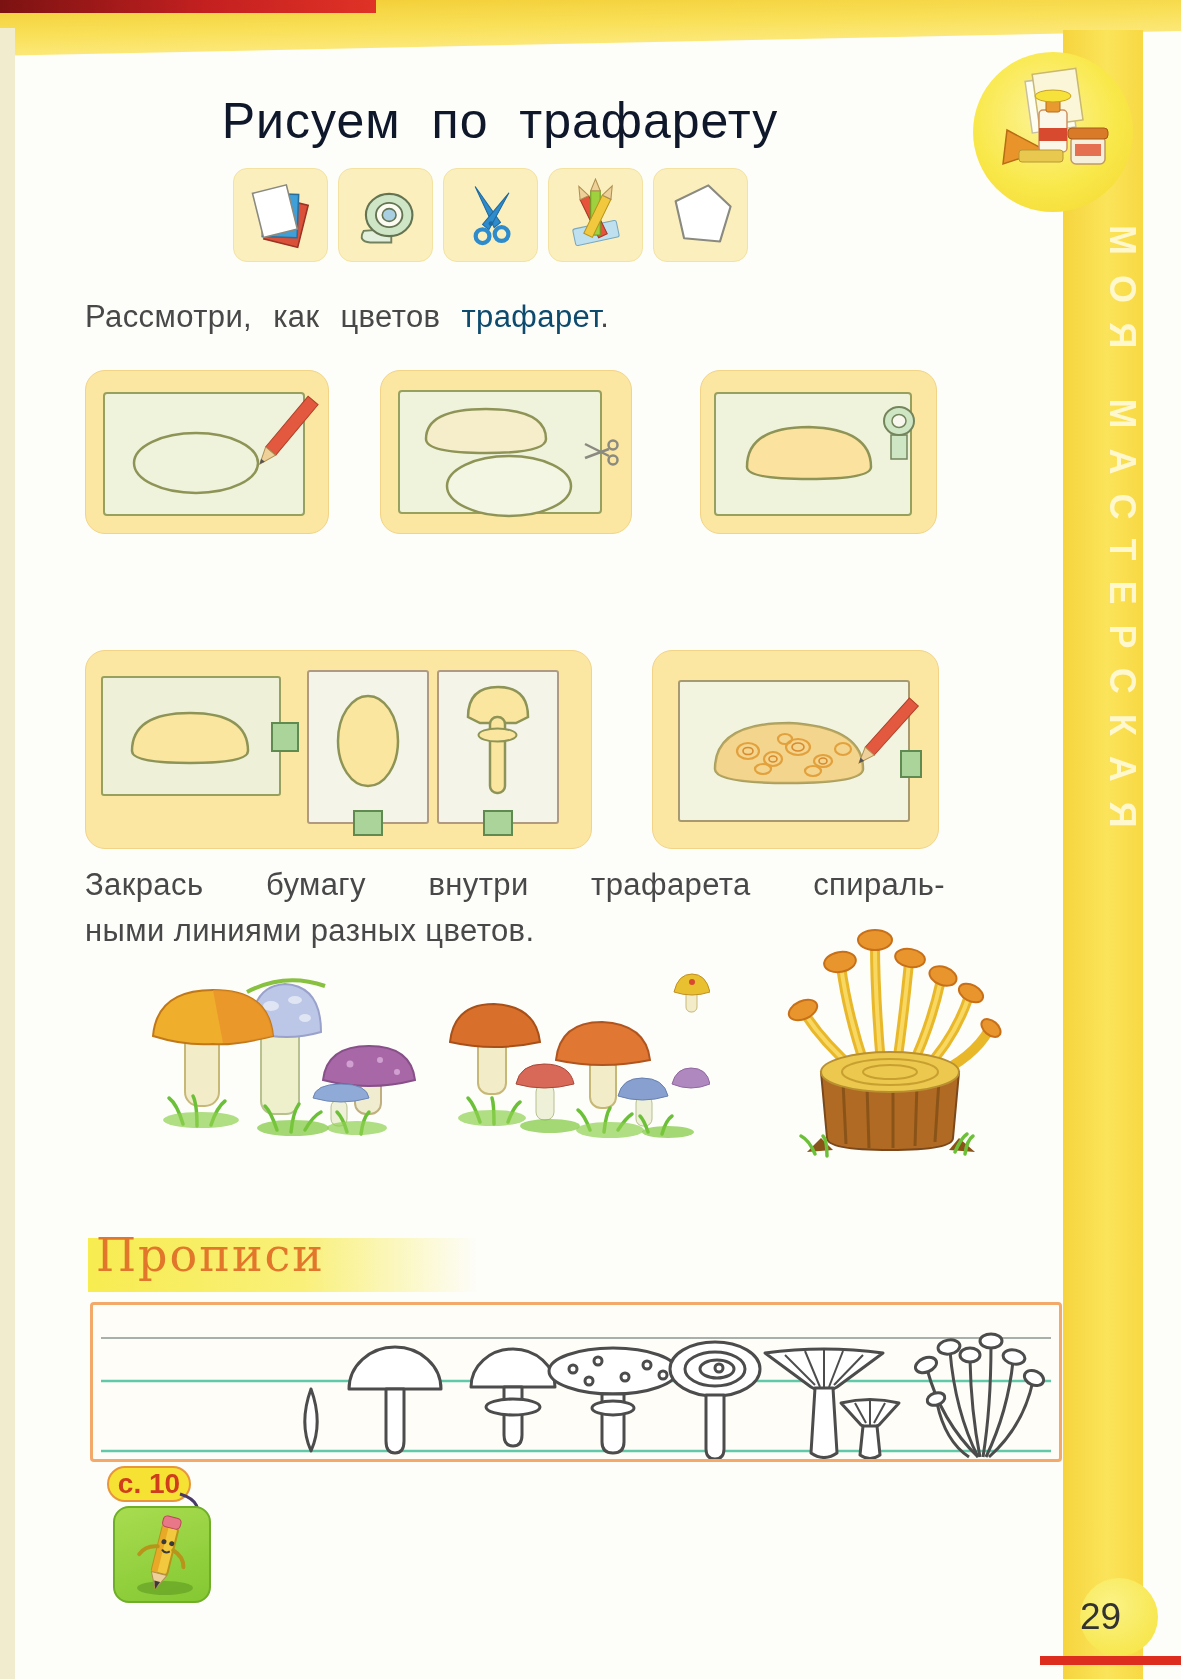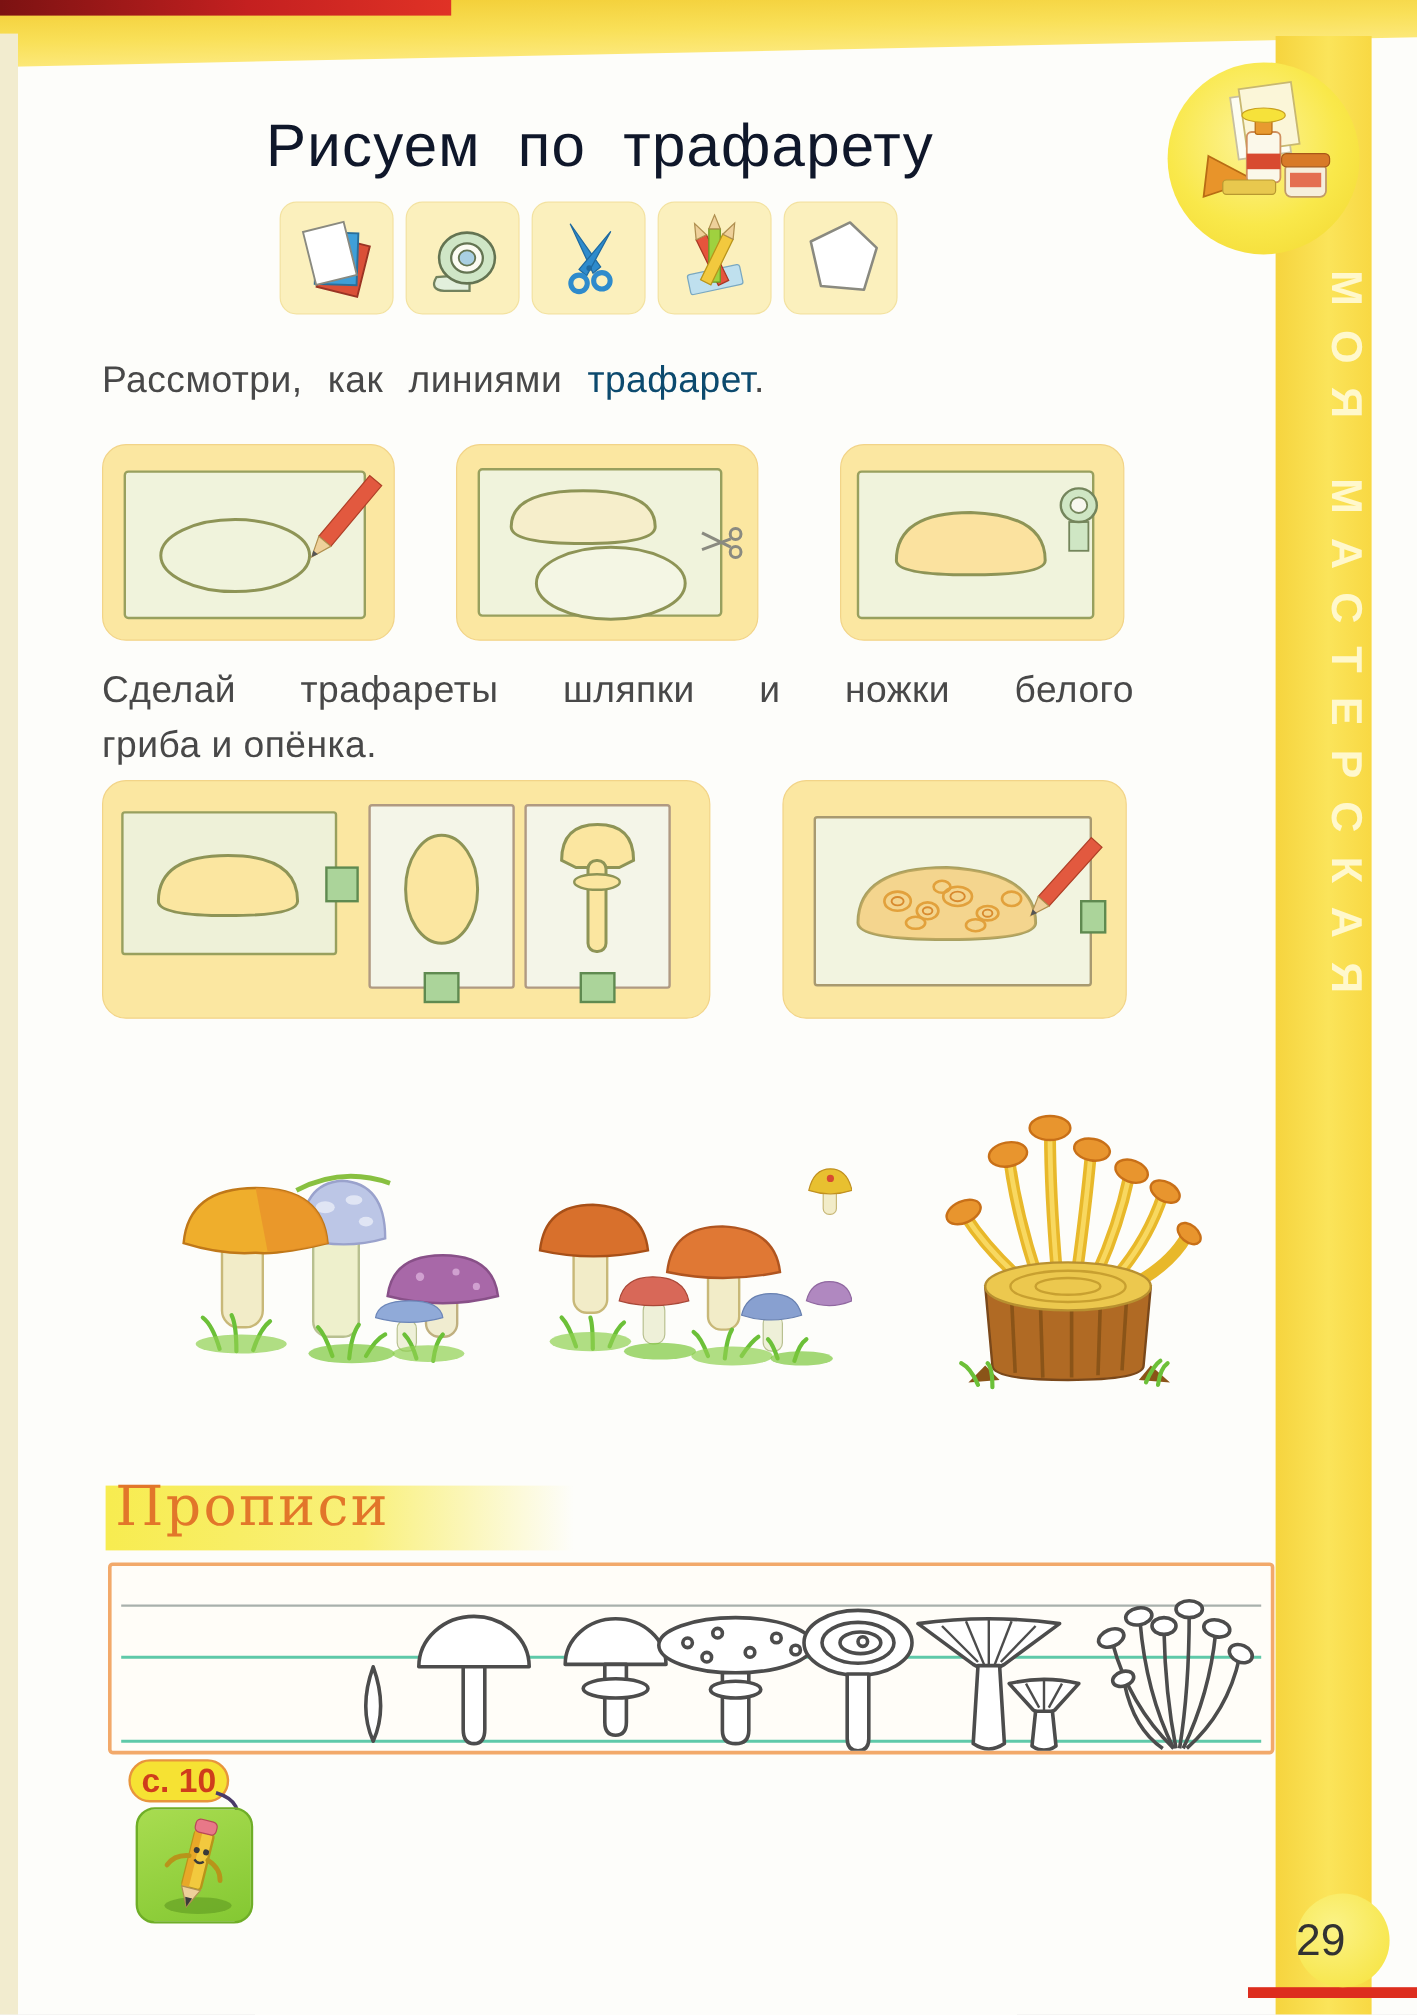--- a/index.html
+++ b/index.html
@@ -150,21 +150,21 @@
       </svg>
     </div>
     <div class="tile">
       <svg width="74" height="74" viewBox="0 0 70 70">
         <polygon points="11,22 42,7 63,27 53,60 19,57" fill="#ffffff" stroke="#8a8a80" stroke-width="2" stroke-linejoin="round"></polygon>
       </svg>
     </div>
   </div>
 
   <div class="abs para p1 tline">
-    <span>Рассмотри, как линиями </span><span class="term">трафарет</span><span>.</span>
+    <span>Рассмотри, как цветов </span><span class="term">трафарет</span><span>.</span>
   </div>
 
   <div class="abs panel sp1">
     <svg width="242" height="162" viewBox="0 0 242 162">
       <rect x="18" y="22" width="200" height="122" rx="3" fill="#f0f3dc" stroke="#98a05e" stroke-width="2"></rect>
       <ellipse cx="110" cy="92" rx="62" ry="30" fill="none" stroke="#8e9456" stroke-width="2.5"></ellipse>
       <g transform="rotate(40 174 92)">
         <rect x="168" y="10" width="13" height="66" fill="#e2593f" stroke="#b04028"></rect>
         <polygon points="168,76 181,76 174.5,93" fill="#eed09a" stroke="#b09050"></polygon>
         <polygon points="172,88 177,88 174.5,93" fill="#555555"></polygon>
@@ -189,24 +189,20 @@
       <rect x="14" y="22" width="196" height="122" rx="3" fill="#f0f3dc" stroke="#98a05e" stroke-width="2"></rect>
       <path d="M46,96 Q46,56 108,56 Q170,58 170,96 Q170,108 108,108 Q46,108 46,96 Z" fill="#fbe29f" stroke="#8e9456" stroke-width="2.5"></path>
       <g>
         <rect x="190" y="64" width="16" height="24" fill="#cfe6c4" stroke="#74855c" stroke-width="1.5"></rect>
         <ellipse cx="198" cy="50" rx="15" ry="14" fill="#cfe6c4" stroke="#74855c" stroke-width="2"></ellipse>
         <ellipse cx="198" cy="50" rx="7" ry="6.5" fill="#f7f7ee" stroke="#74855c" stroke-width="1.5"></ellipse>
       </g>
     </svg>
   </div>
 
-  <div class="abs para p2">
-    <div class="tline just">Сделай трафареты шляпки и ножки белого</div>
-    <div class="tline">гриба и опёнка.</div>
-  </div>
 
   <div class="abs panel big-panel">
     <svg width="505" height="197" viewBox="0 0 505 197">
       <rect x="16" y="26" width="178" height="118" rx="2" fill="#eef1d8" stroke="#98a05e" stroke-width="2"></rect>
       <path d="M46,100 Q46,62 104,62 Q162,62 162,100 Q162,112 104,112 Q46,112 46,100 Z" fill="#fbe6a0" stroke="#8e9456" stroke-width="2.5"></path>
       <rect x="186" y="72" width="26" height="28" fill="#abd49a" stroke="#5f8a50" stroke-width="2"></rect>
       <rect x="222" y="20" width="120" height="152" rx="2" fill="#f4f5e8" stroke="#b09a82" stroke-width="2"></rect>
       <ellipse cx="282" cy="90" rx="30" ry="45" fill="#fbe6a0" stroke="#8e9456" stroke-width="2.5"></ellipse>
       <rect x="268" y="160" width="28" height="24" fill="#abd49a" stroke="#5f8a50" stroke-width="2"></rect>
       <rect x="352" y="20" width="120" height="152" rx="2" fill="#f4f5e8" stroke="#b09a82" stroke-width="2"></rect>
@@ -239,20 +235,24 @@
       </g>
       <rect x="248" y="100" width="20" height="26" fill="#abd49a" stroke="#5f8a50" stroke-width="2"></rect>
       <g transform="rotate(42 206 112)">
         <rect x="200" y="30" width="12" height="66" fill="#e2593f" stroke="#b04028"></rect>
         <polygon points="200,96 212,96 206,112" fill="#eed09a" stroke="#b09050"></polygon>
         <polygon points="203.5,107 208.5,107 206,112" fill="#555555"></polygon>
       </g>
     </svg>
   </div>
 
+  <div class="abs para p3">
+    <div class="tline just">Закрась бумагу внутри трафарета спираль-</div>
+    <div class="tline">ными линиями разных цветов.</div>
+  </div>
 
   <div class="abs mg1">
     <svg width="290" height="185" viewBox="0 0 290 185">
       <rect x="126" y="60" width="38" height="92" rx="13" fill="#eef0cc" stroke="#b8c090" stroke-width="2"></rect>
       <path d="M116,70 Q116,24 150,22 Q186,24 186,70 Q152,80 116,70 Z" fill="#bcc6e6" stroke="#9aa2cc" stroke-width="2"></path>
       <ellipse cx="136" cy="44" rx="8" ry="5" fill="#e8ecf8" opacity="0.8"></ellipse>
       <ellipse cx="160" cy="38" rx="7" ry="4" fill="#e8ecf8" opacity="0.8"></ellipse>
       <ellipse cx="170" cy="56" rx="6" ry="4" fill="#e8ecf8" opacity="0.8"></ellipse>
       <path d="M112,30 Q150,10 190,24" stroke="#88c040" stroke-width="4" fill="none"></path>
       <rect x="50" y="68" width="34" height="76" rx="14" fill="#f2ecc8" stroke="#c8b878" stroke-width="2"></rect>

